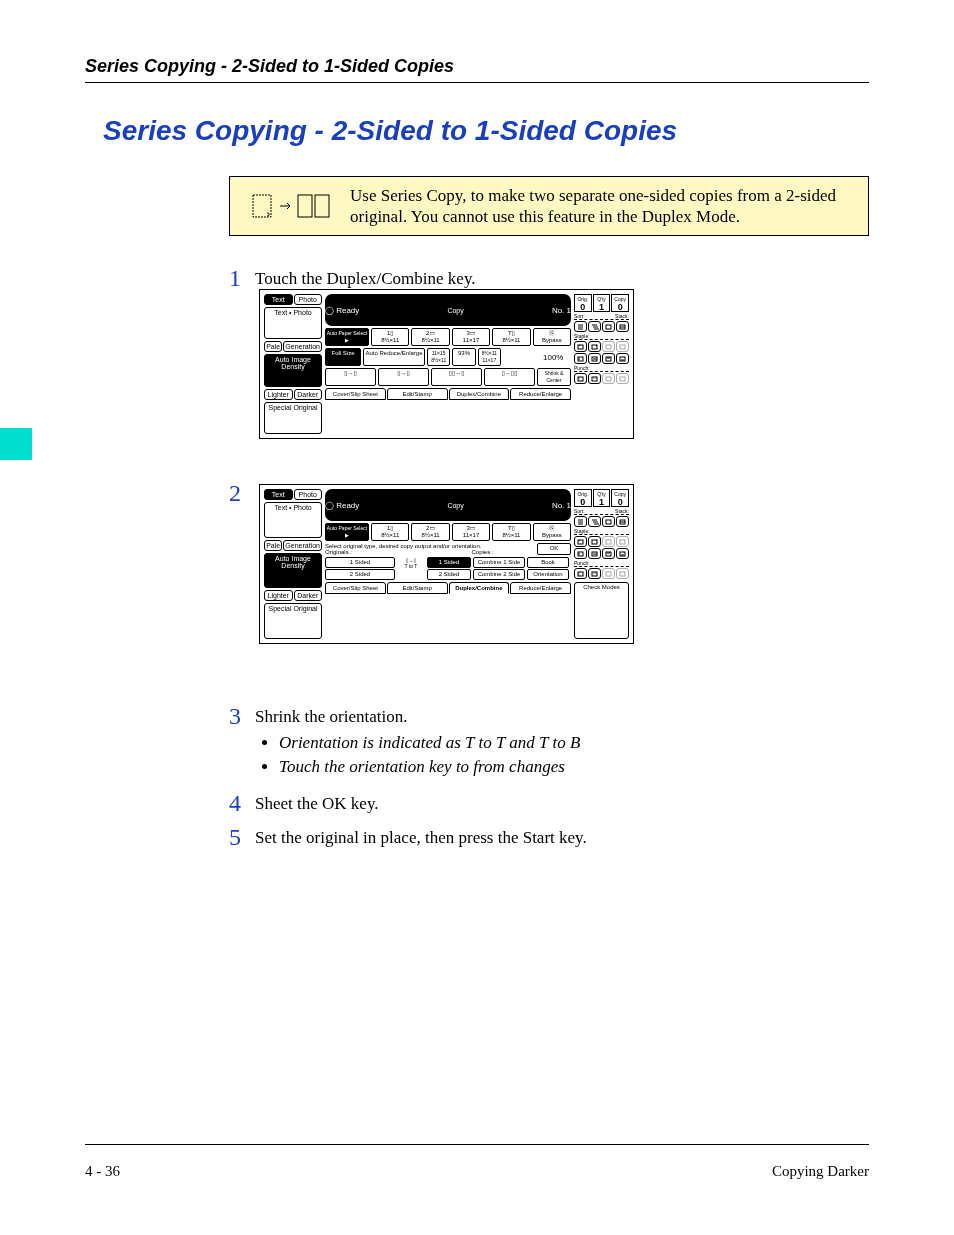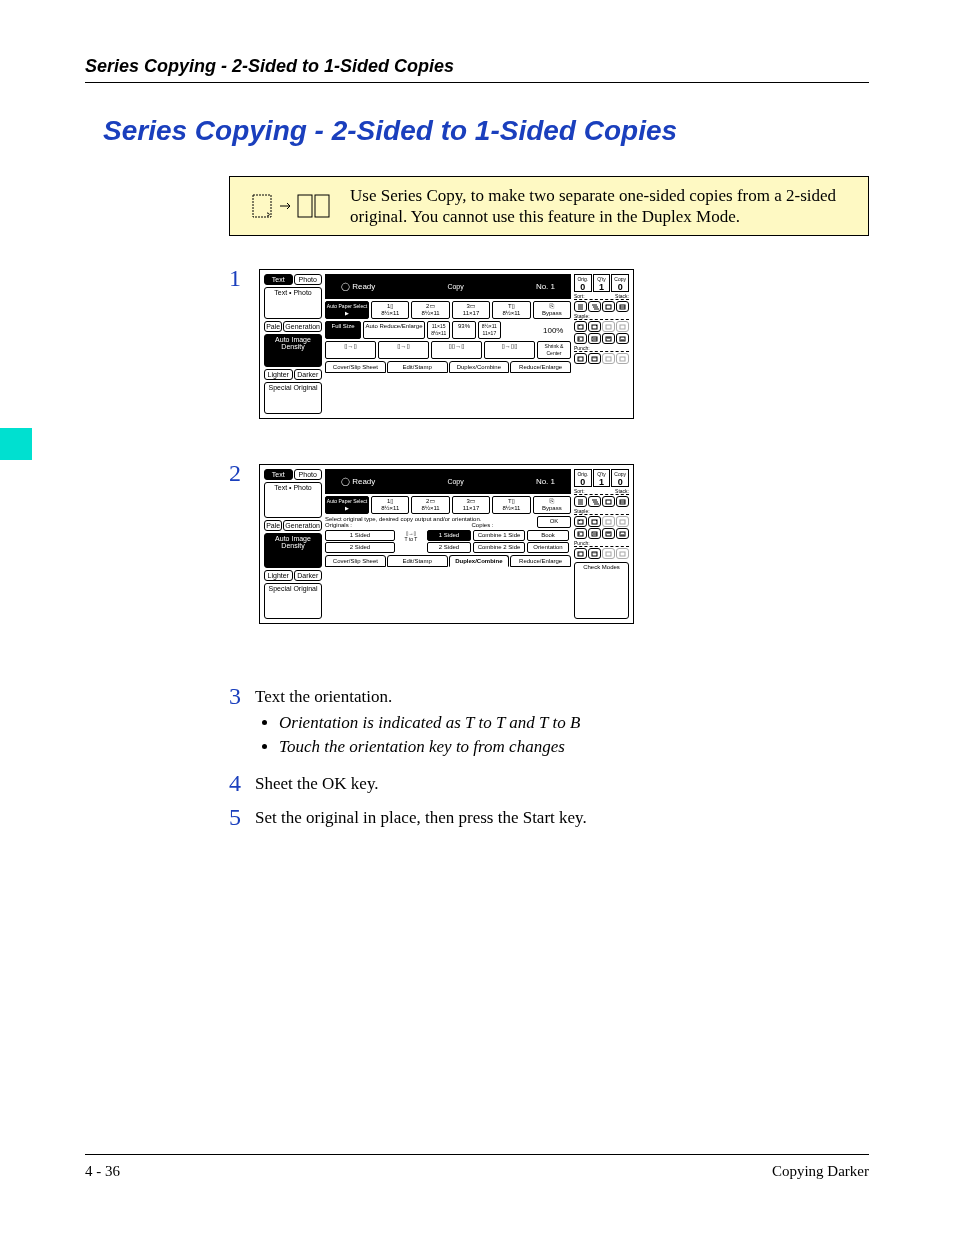--- a/index.html
+++ b/index.html
@@ -21,21 +21,21 @@
   .screenshot { display: inline-block; vertical-align: top; border: 1px solid #000; padding: 4px; box-sizing: border-box; font-family: Arial, Helvetica, sans-serif; background: #fff; }
   .screenshot.scr1 { width: 375px; height: 150px; margin-left: 4px; }
   .screenshot.scr2 { width: 375px; height: 160px; margin-left: 4px; }
   
   .panel { display: flex; height: 100%; font-size: 7px; color: #000; }
   .leftcol { width: 58px; display: flex; flex-direction: column; gap: 2px; }
   .leftcol .pair { display: flex; gap: 1px; }
   .btn { border: 1px solid #000; border-radius: 3px; text-align: center; padding: 1px 1px; line-height: 7px; background: #fff; flex: 1; }
   .btn.dark { background: #000; color: #fff; }
   .midcol { flex: 1; margin-left: 3px; display: flex; flex-direction: column; gap: 2px; }
-  .statusbar { height: 25px; background: #000; color: #fff; display: flex; align-items: center; justify-content: space-between; padding: 0 16px; font-size: 8px; }
+  .statusbar { height: 32px; background: #000; color: #fff; display: flex; align-items: center; justify-content: space-between; padding: 0 0; font-size: 8px; border-radius: 7px; }
   .statusbar .mid { flex: 1; text-align: center; font-size: 7px; }
   .row { display: flex; gap: 2px; align-items: stretch; }
   .row .cell { border: 1px solid #000; flex: 1; text-align: center; font-size: 6px; padding: 1px 0; border-radius: 2px; line-height: 7px; }
   .row .cell.dark { background: #000; color: #fff; }
   .rightcol { width: 55px; margin-left: 3px; display: flex; flex-direction: column; gap: 1px; font-size: 6px; }
   .rightcol .counter { display: flex; gap: 1px; }
   .rightcol .counter .cnt { flex: 1; border: 1px solid #000; text-align: center; padding: 0; line-height: 8px; }
   .rightcol .counter .cnt .lbl { font-size: 5px; display: block; }
   .rightcol .counter .cnt .val { font-size: 9px; font-weight: bold; display: block; }
   .rightcol .section-lbl { font-size: 5px; border-bottom: 1px dashed #000; display: flex; justify-content: space-between; }
@@ -51,21 +51,21 @@
 
   .msg { font-size: 6px; }
   .sublabels { display: flex; font-size: 6px; }
   .sublabels span:first-child { flex: 1; }
   .sublabels span:last-child { flex: 1; text-align: center; }
   .okbox .cell { flex: 0 0 32px; }
 
   .ul { list-style: disc; margin: 6px 0 10px 24px; padding: 0; }
   .ul li { margin-bottom: 4px; font-style: italic; }
 
-  .footer { position: absolute; bottom: 55px; left: 85px; right: 85px; display: flex; justify-content: space-between; font-size: 15px; border-top: 1px solid #000; padding-top: 8px; }
+  .footer { position: absolute; bottom: 55px; left: 85px; right: 85px; display: flex; justify-content: space-between; font-size: 15px; border-top: 1px solid #000; padding-top: 18px; }
 
   .big-gap { height: 38px; }
 </style>
 </head>
 <body>
 <div class="page">
 
 <div class="running-head">Series Copying - 2-Sided to 1-Sided Copies</div>
 <div class="rule"></div>
 <div class="title">Series Copying - 2-Sided to 1-Sided Copies</div>
@@ -82,20 +82,21 @@
     </svg>
   </div>
   <div class="text">Use Series Copy, to make two separate one-sided copies from a 2-sided original. You cannot use this feature in the Duplex Mode.</div>
 </div>
 
 <div class="steps">
 
   <div class="step">
     <div class="num">1</div>
     <div class="body">
+      <div class="text-col">Touch the Duplex/Combine key.</div>
       <div class="screenshot scr1">
         <div class="panel">
 
           <div class="leftcol">
             <div class="pair">
               <div class="btn dark">Text</div>
               <div class="btn">Photo</div>
             </div>
             <div class="btn">Text • Photo</div>
             <div class="pair">
@@ -483,21 +484,21 @@
         </div>
       </div>
     </div>
   </div>
 
   <div class="big-gap" style="height:56px"></div>
 
   <div class="step">
     <div class="num">3</div>
     <div class="body">
-      <span>Text the orientation.</span>
+      <span>Shrink the orientation.</span>
       <ul class="ul">
         <li>Orientation is indicated as T to T and T to B</li>
         <li>Touch the orientation key to from changes</li>
       </ul>
     </div>
   </div>
 
   <div class="step">
     <div class="num">4</div>
     <div class="body"><span>Sheet the OK key.</span></div>

